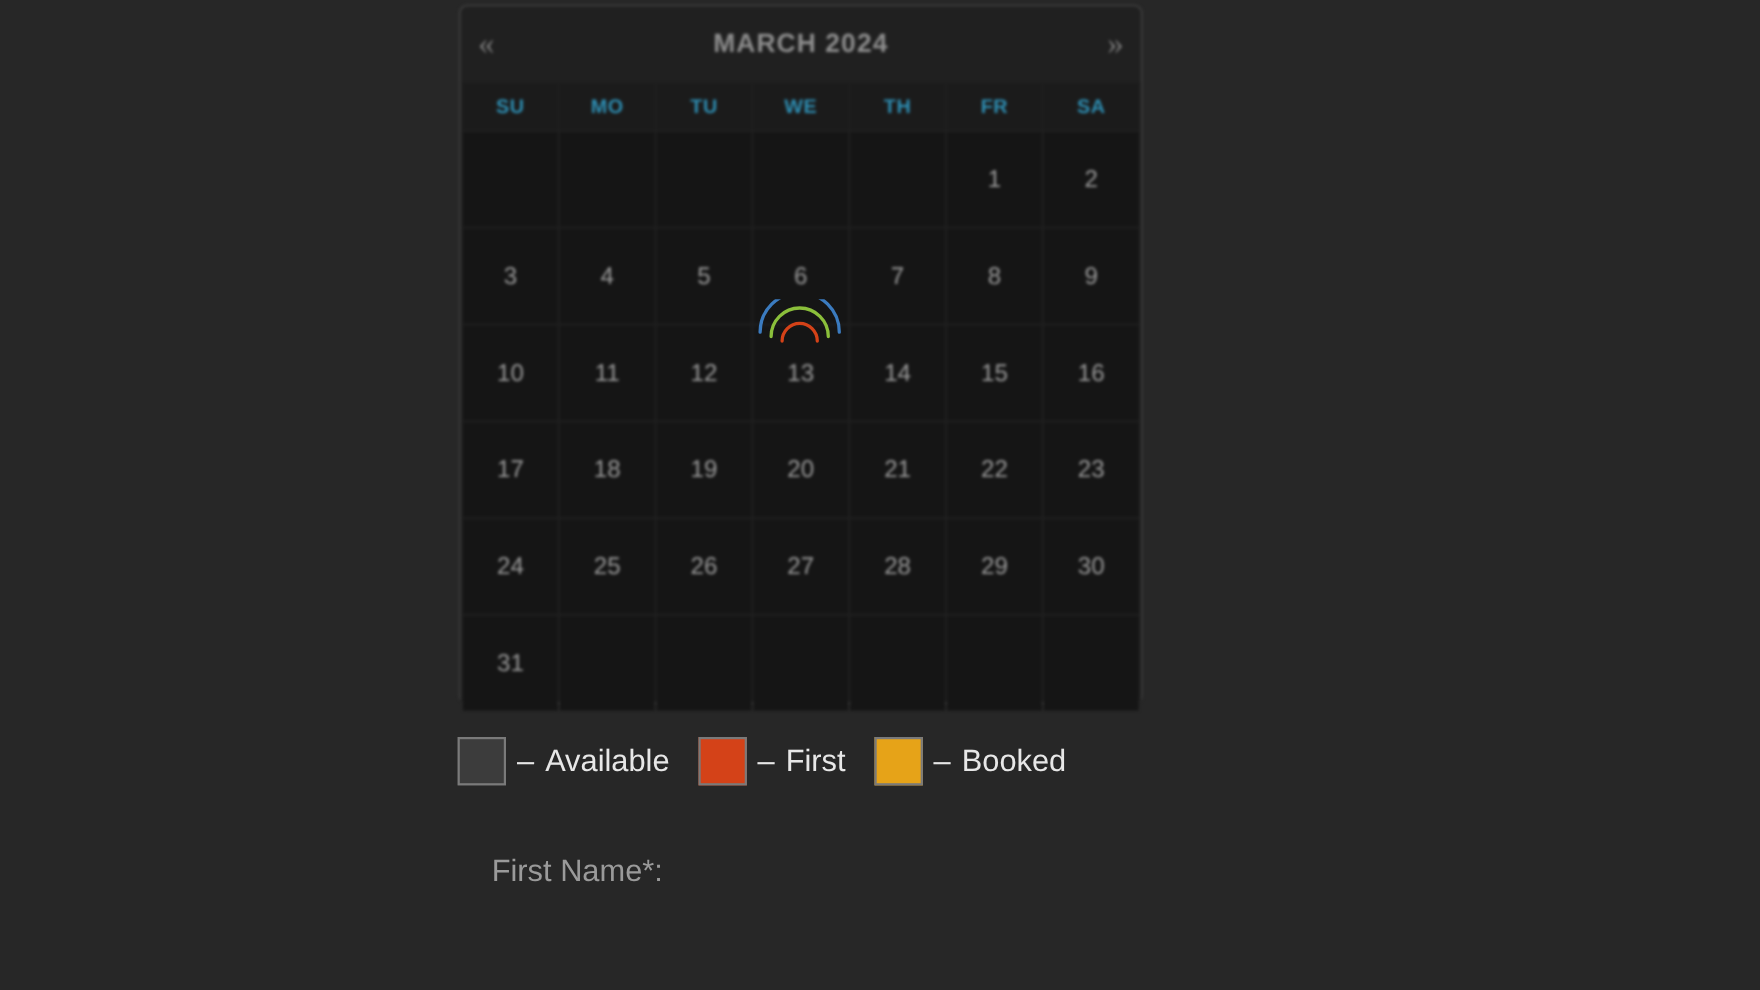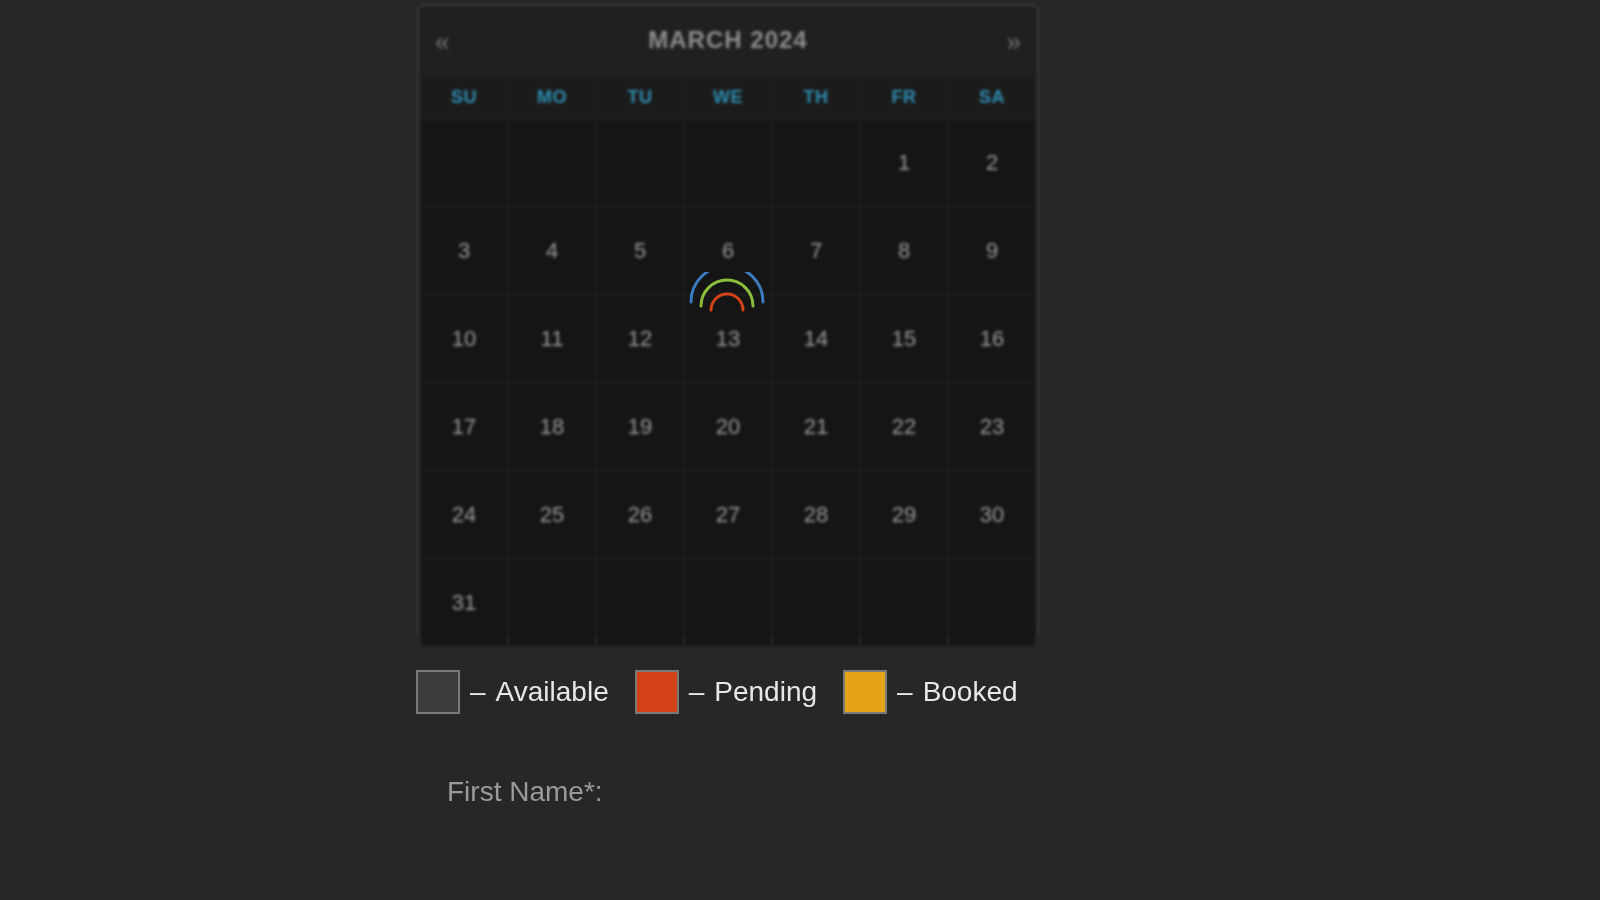--- a/index.html
+++ b/index.html
@@ -201,21 +201,21 @@
 
   <div class="legend">
     <div class="leg-item">
       <span class="swatch sw-avail"></span>
       <span>–</span>
       <span>Available</span>
     </div>
     <div class="leg-item">
       <span class="swatch sw-booked"></span>
       <span>–</span>
-      <span>Pending</span>
+      <span>First</span>
     </div>
     <div class="leg-item">
       <span class="swatch sw-pending"></span>
       <span>–</span>
       <span>Booked</span>
     </div>
   </div>
 
   <div class="form-label">First Name*:</div>
 

